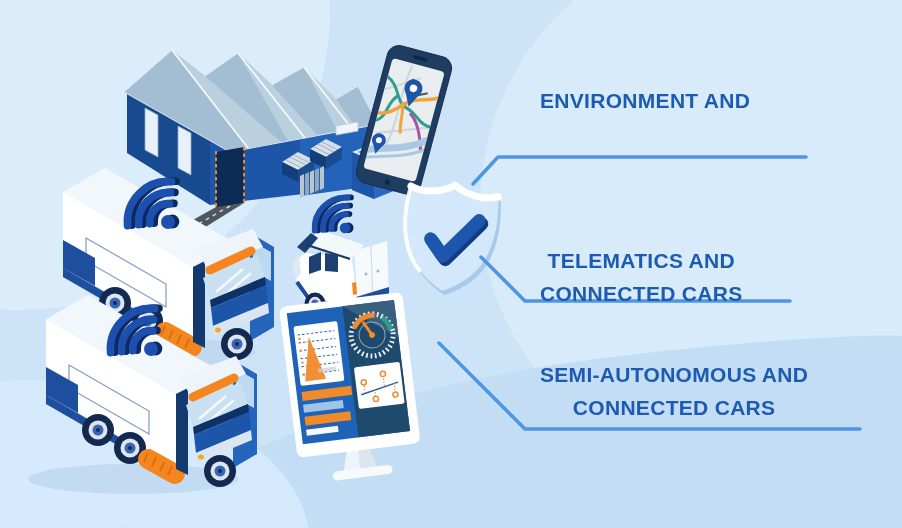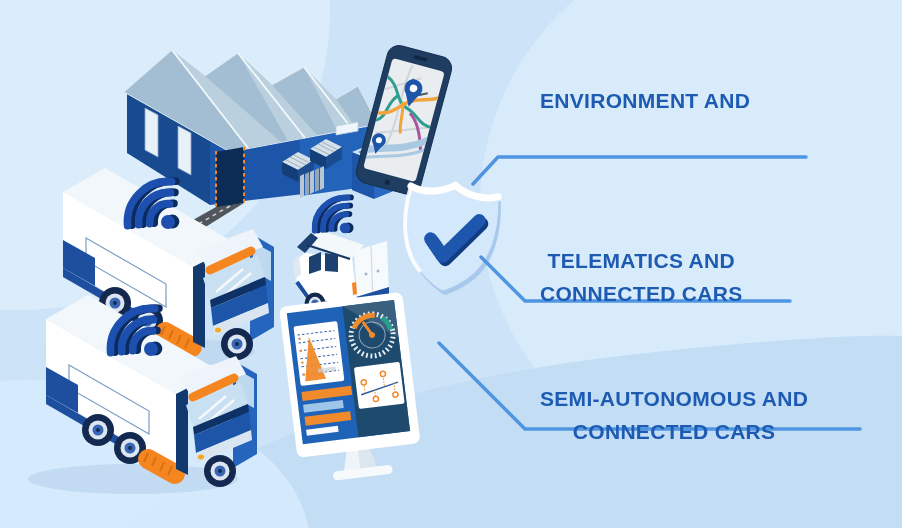--- a/index.html
+++ b/index.html
@@ -237,18 +237,18 @@
 
 <div class="callout" style="left:540px;top:84px;">
   <div class="callout-line">ENVIRONMENT AND</div>
 </div>
 
 <div class="callout" style="left:540px;top:244px;">
   <div class="callout-line">TELEMATICS AND</div>
   <div class="callout-line">CONNECTED CARS</div>
 </div>
 
-<div class="callout" style="left:540px;top:358px;margin-top:24px;">
+<div class="callout" style="left:540px;top:358px;">
   <div class="callout-line">SEMI-AUTONOMOUS AND</div>
   <div class="callout-line">CONNECTED CARS</div>
 </div>
 
 </div>
 
 </body></html>

